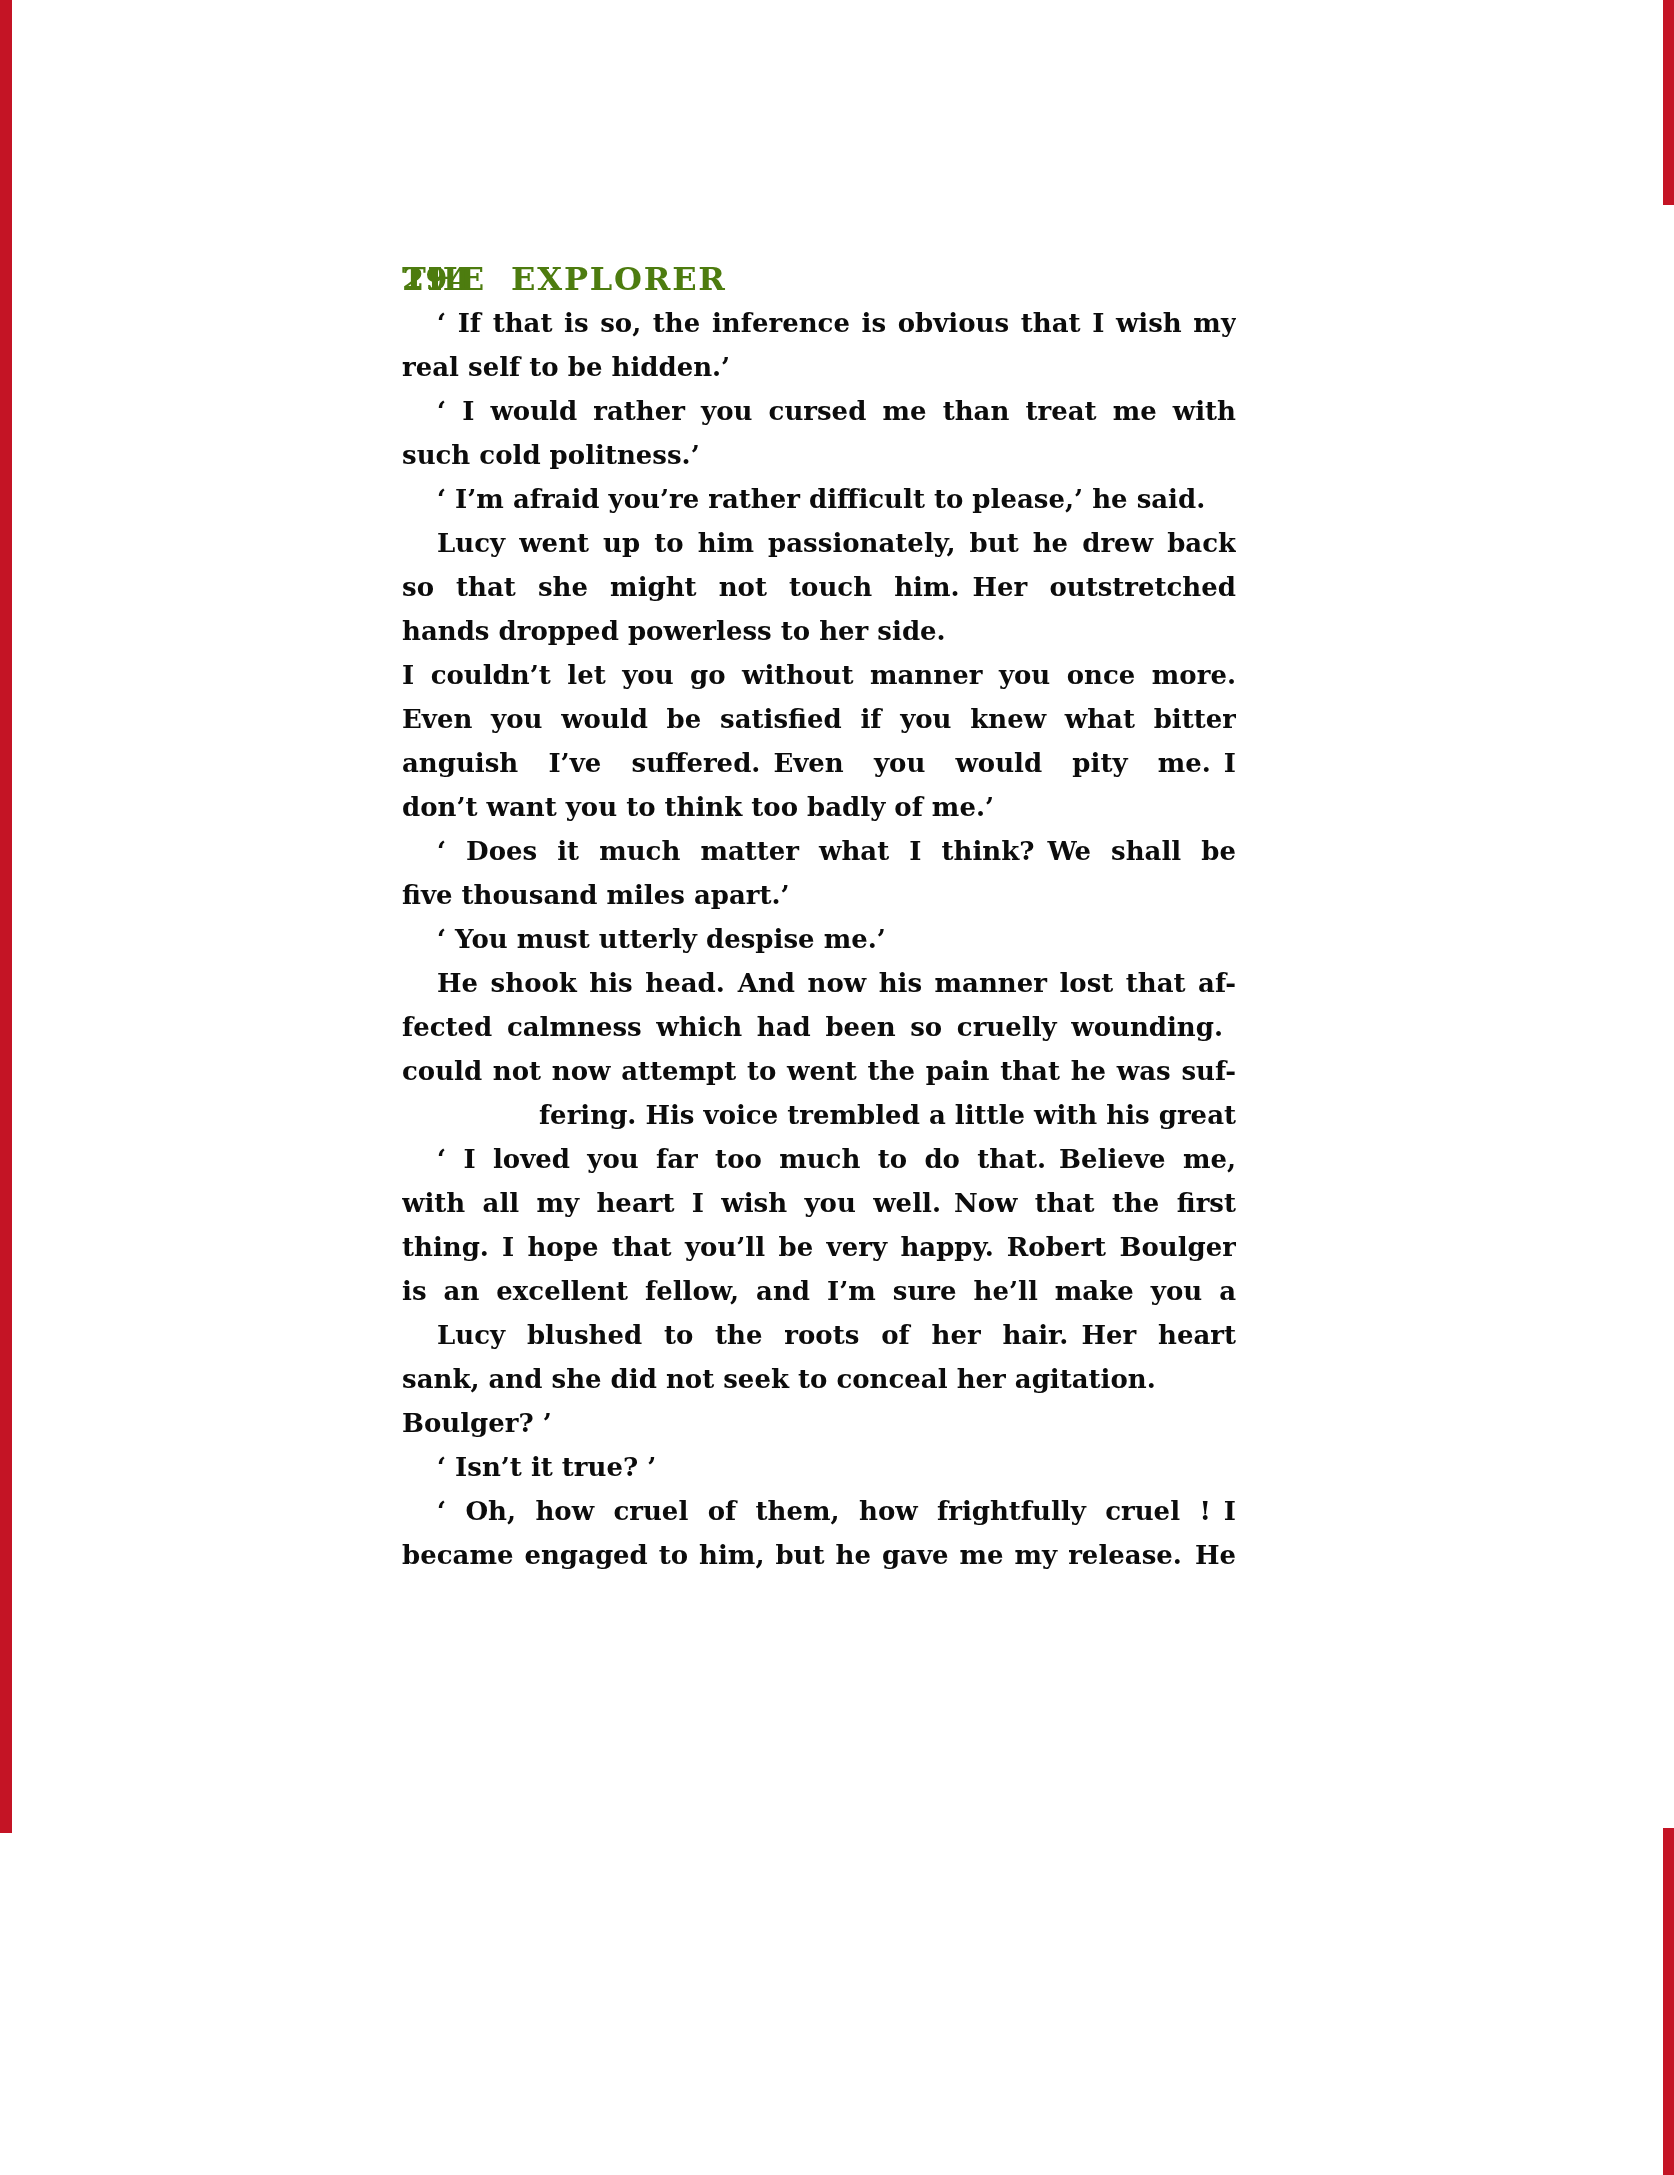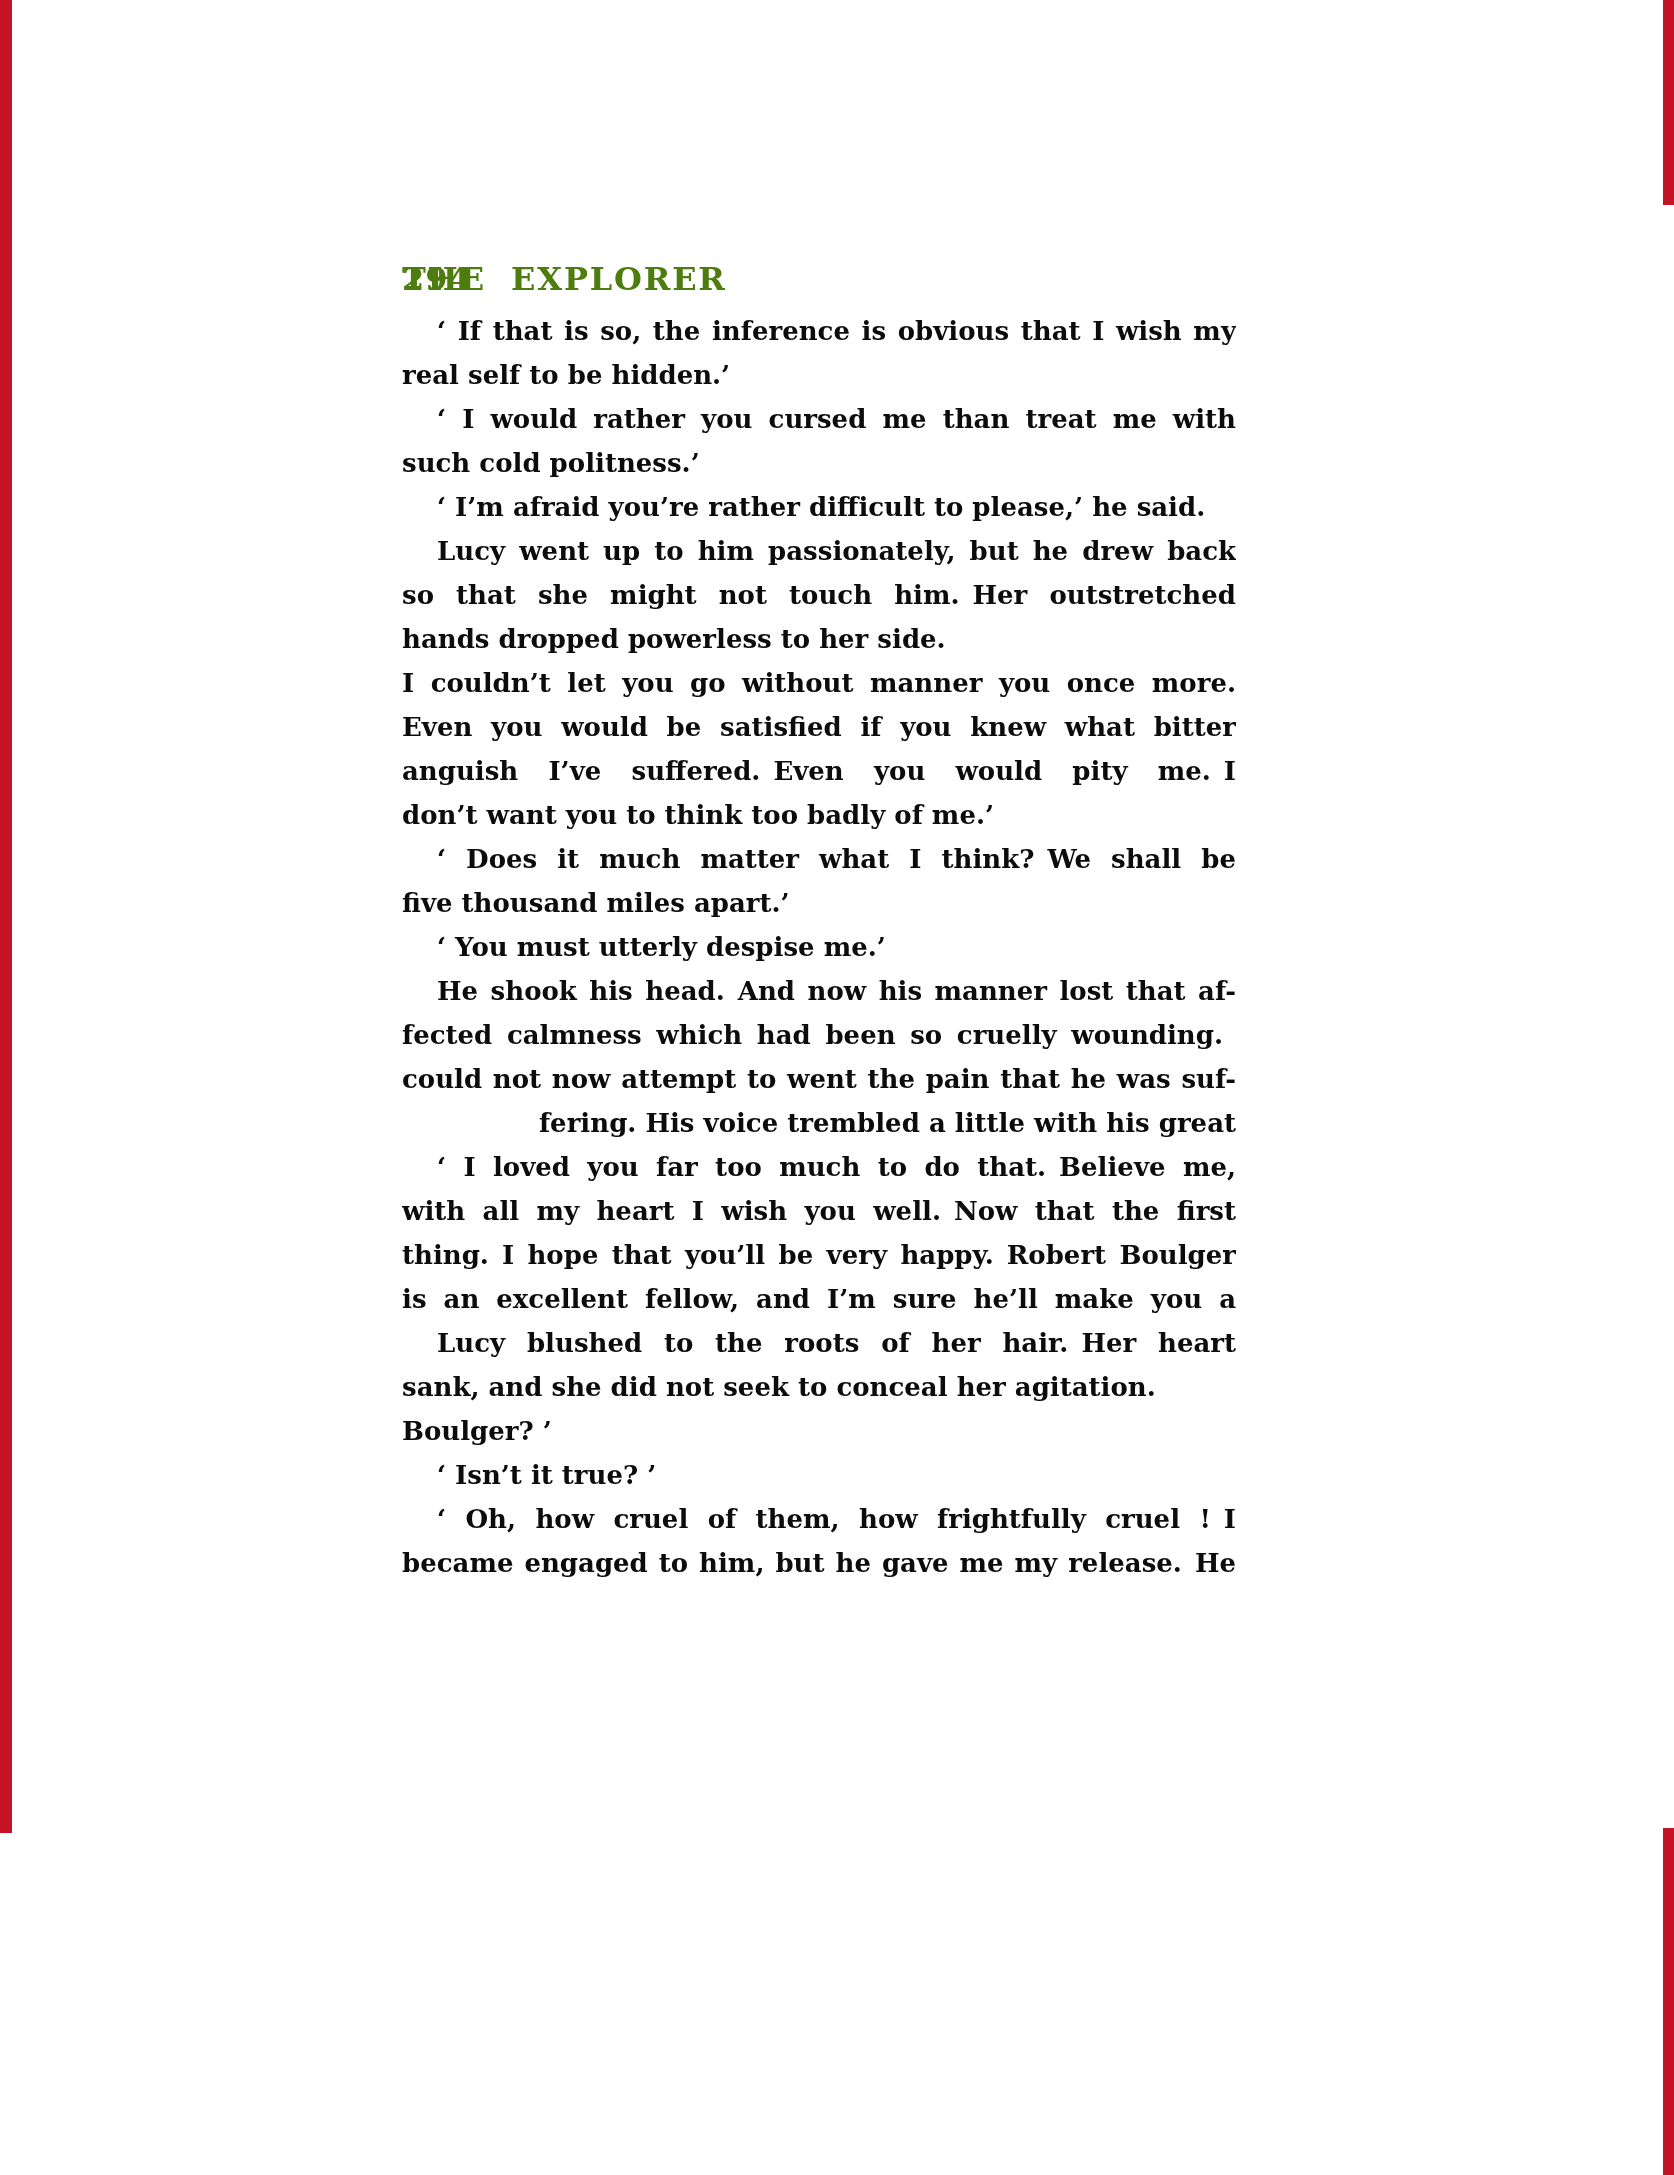--- a/index.html
+++ b/index.html
@@ -46,21 +46,21 @@
     left: 0; top: 0;
     width: 100%;
     letter-spacing: 1.8px;
     word-spacing: 12.3px;
   }
 
   
   .body-text {
     position: absolute;
     left: 402px;
-    top: 309px;
+    top: 301px;
     width: 834px;
     color: #0c0c0c;
     font-size: 26px;
     font-weight: 600;
   }
   .line {
     line-height: 44px;
     height: 44px;
     overflow: hidden;
     text-align: justify;

